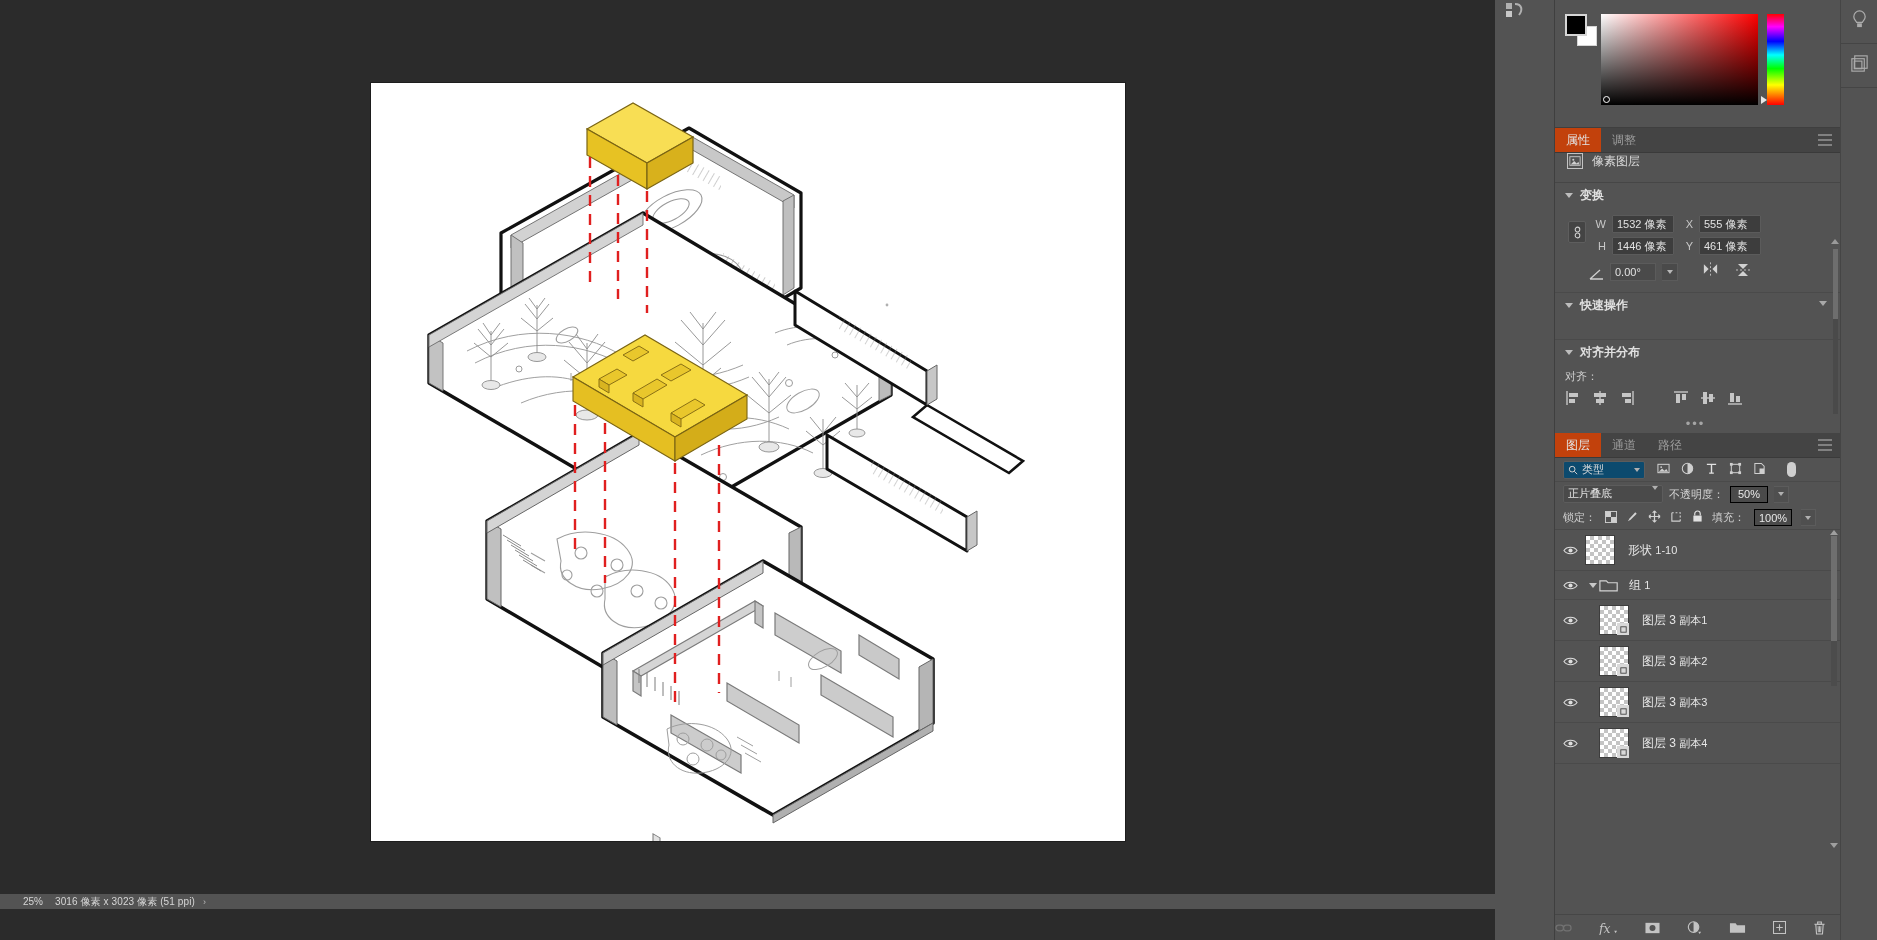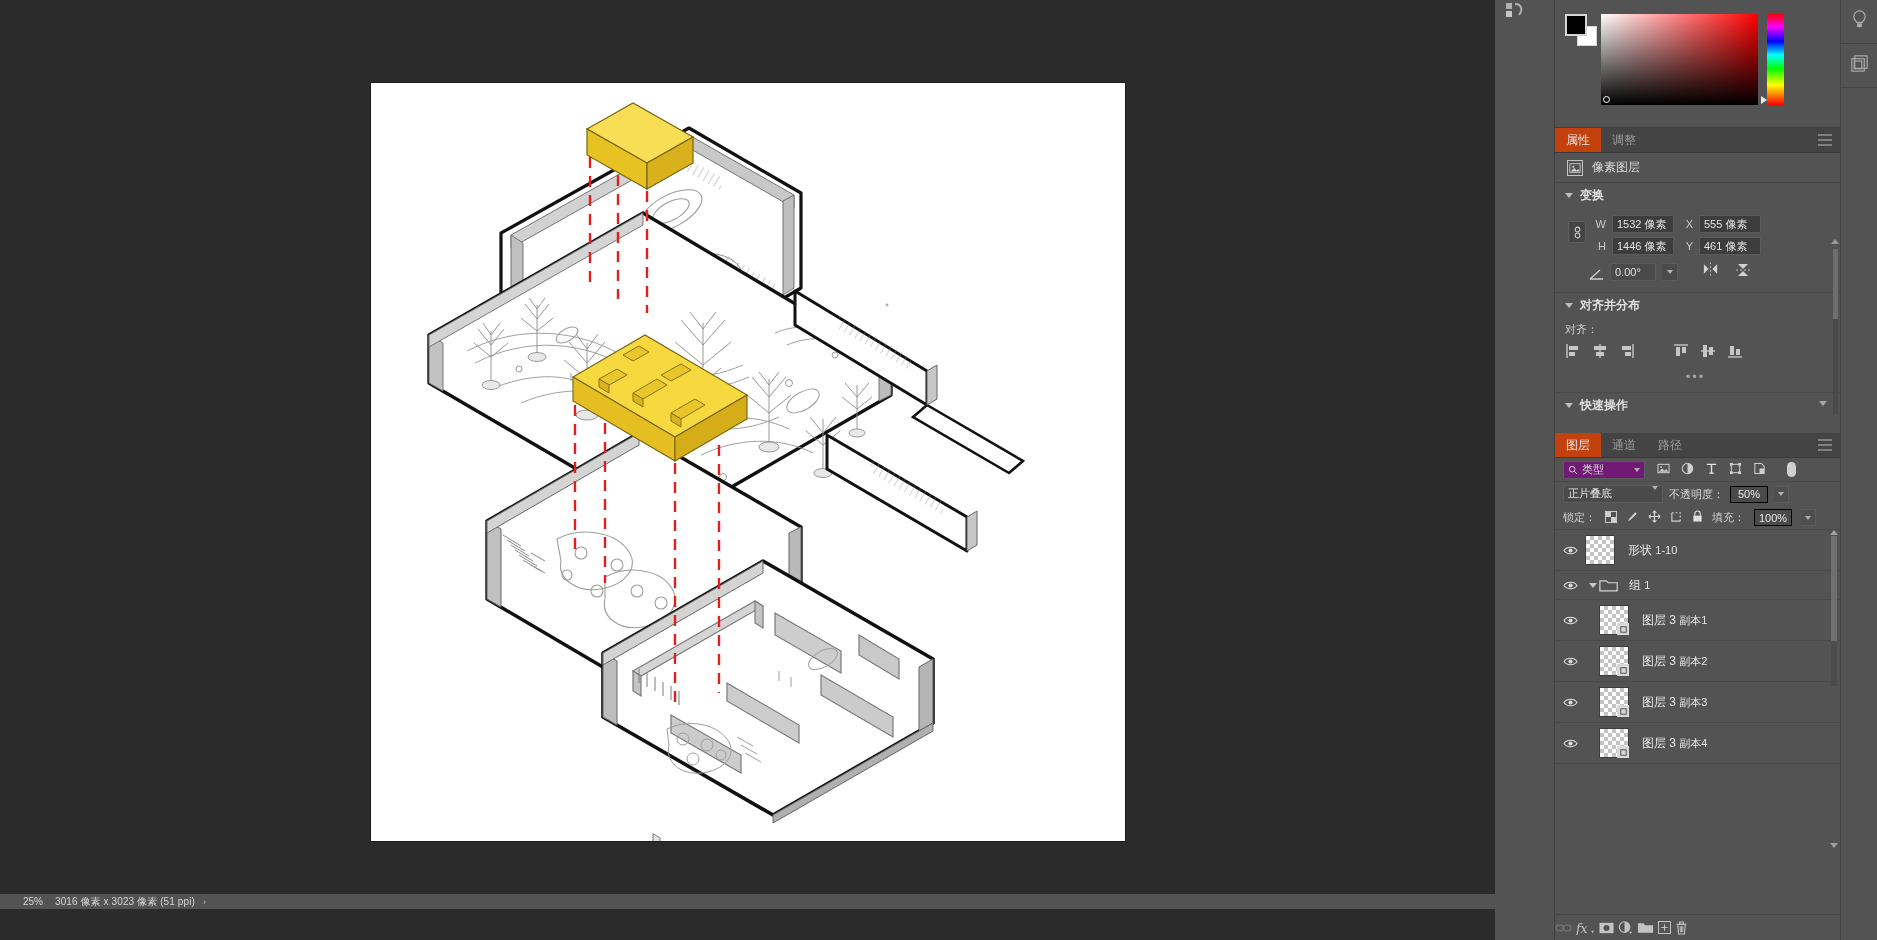--- a/index.html
+++ b/index.html
@@ -119,21 +119,21 @@
     justify-content: space-between;
   }
   .panel-menu i { display: block; height: 1px; background: #bdbdbd; }
 
   
   .props-panel {
     position: absolute; left: 0; top: 128px; width: 285px; height: 305px;
     background: #535353;
   }
   .props-head {
-    height: 30px; display: flex; align-items: center; gap: 9px;
+    height: 30px; display: flex; gap: 9px;
     padding: 0 12px; border-bottom: 1px solid #464646;
   }
   .props-head .thumb-icon {
     width: 16px; height: 16px; border: 1px solid #c3c3c3;
     display: flex; align-items: center; justify-content: center;
   }
   .props-head .ptitle { font-size: 12px; color: #d8d8d8; }
 
   .section { border-bottom: 1px solid #4a4a4a; position: relative; }
   .sec-head {
@@ -204,21 +204,21 @@
   
   .layers-panel {
     position: absolute; left: 0; top: 433px; width: 285px; height: 507px;
     background: #535353;
   }
   .filter-row {
     height: 24px; display: flex; align-items: center; gap: 0px;
     padding: 0 8px; border-bottom: 1px solid #4a4a4a;
   }
   .filter-select {
-    width: 82px; height: 18px; background: #701a75; border: 1px solid #5c5c5c;
+    width: 82px; height: 18px; background: #0c4a6e; border: 1px solid #5c5c5c;
     display: flex; align-items: center; gap: 4px; padding: 0 4px;
     font-size: 11px; color: #dcdcdc; border-radius: 2px;
   }
   .filter-select .dc {
     margin-left: auto; width: 0; height: 0; border-left: 3px solid transparent;
     border-right: 3px solid transparent; border-top: 4px solid #b0b0b0;
   }
   .filter-icons { display: flex; align-items: center; gap: 11px; margin-left: 12px; }
   .filter-toggle {
     width: 9px; height: 15px; background: #cfcfcf; border-radius: 5px; margin-left: 10px;
@@ -302,21 +302,21 @@
   }
   .list-arrow-dn {
     position: absolute; right: 2px; bottom: 18px;
     width:0;height:0;border-left:4px solid transparent;border-right:4px solid transparent;
     border-top:5px solid #a0a0a0;
   }
 
   .layer-footer {
     position: absolute; left: 0; bottom: 0; width: 285px; height: 26px;
     background: #535353; border-top: 1px solid #464646;
-    display: flex; align-items: center; justify-content: flex-start; gap: 4px;
+    display: flex; align-items: center; justify-content: space-between; gap: 17px;
     padding-right: 14px;
   }
   .layer-footer .fbtn { opacity: .82; display: flex; align-items: center; }
   .layer-footer .fbtn.dim { opacity: .42; }
 </style>
 </head>
 <body>
 
 <div class="app">
 
@@ -656,20 +656,29 @@
           </div>
           <div class="props-scroll-up"></div>
           <div class="props-scroll">
               <i></i>
             </div>
         </div>
 
         <div class="section">
           <div class="sec-head">
             <span class="caret"></span>
+            <span class="sec-title">快速操作</span>
+          </div>
+          <div class="quick-body"></div>
+          <div class="sec-caret-right"></div>
+        </div>
+
+        <div class="section">
+          <div class="sec-head">
+            <span class="caret"></span>
             <span class="sec-title">对齐并分布</span>
           </div>
           <div class="align-body">
             <div class="align-label">对齐：</div>
             <div class="align-icons">
               <span>
                 <svg viewBox="0 0 16 16" width="16" height="16">
                   <path d="M2,1 L2,15" stroke="#c6c6c6" stroke-width="1.4"></path>
                   <rect x="4" y="3" width="9" height="4" fill="#c6c6c6"></rect>
                   <rect x="4" y="9" width="6" height="4" fill="#c6c6c6"></rect>
@@ -707,29 +716,20 @@
               <span>
                 <svg viewBox="0 0 16 16" width="16" height="16">
                   <path d="M1,14 L15,14" stroke="#c6c6c6" stroke-width="1.4"></path>
                   <rect x="3" y="3" width="4" height="9" fill="#c6c6c6"></rect>
                   <rect x="9" y="6" width="4" height="6" fill="#c6c6c6"></rect>
                 </svg>
               </span>
             </div>
             <div class="align-more">•••</div>
           </div>
-        </div>
-
-        <div class="section">
-          <div class="sec-head">
-            <span class="caret"></span>
-            <span class="sec-title">快速操作</span>
-          </div>
-          <div class="quick-body"></div>
-          <div class="sec-caret-right"></div>
         </div>
       </div>
 
       <div class="layers-panel">
         <div class="panel-tabs">
           <div class="panel-tab active">
             <span>图层</span>
           </div>
           <div class="panel-tab">
             <span>通道</span>

